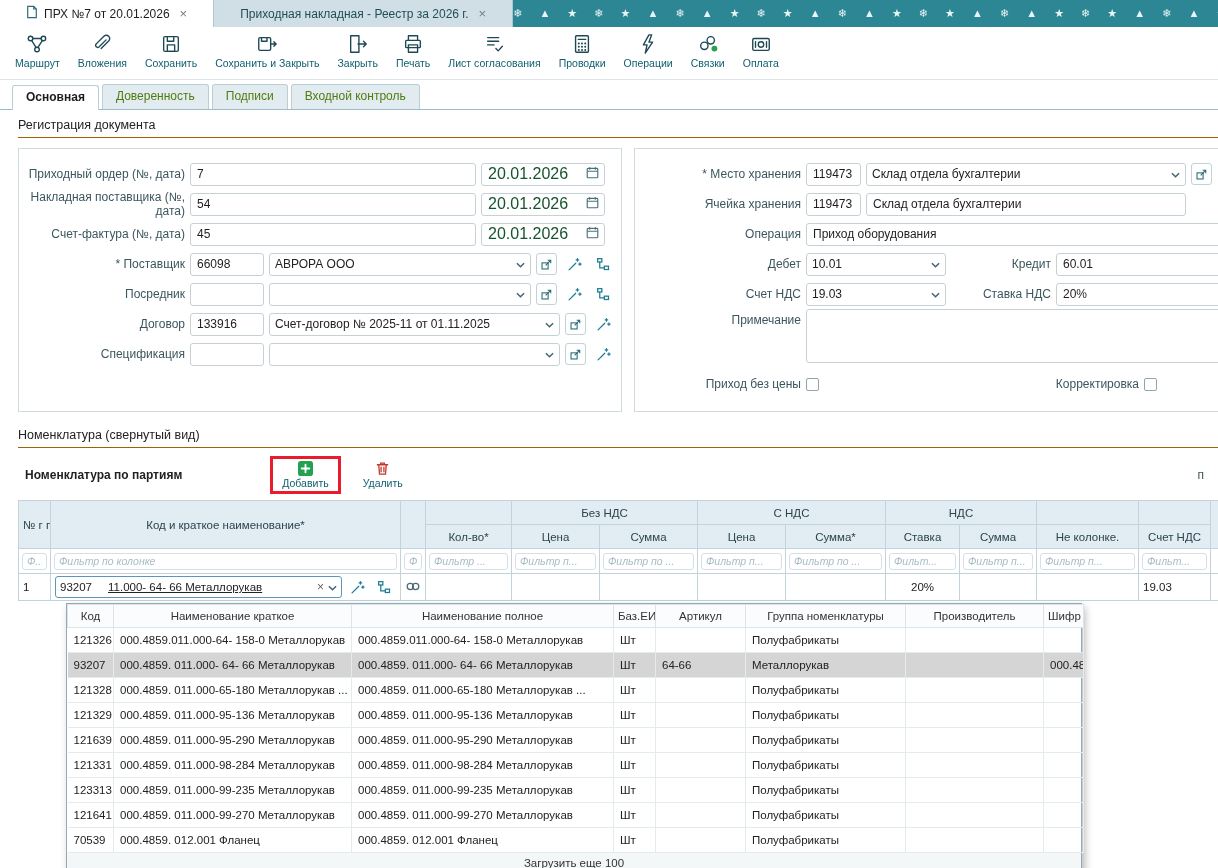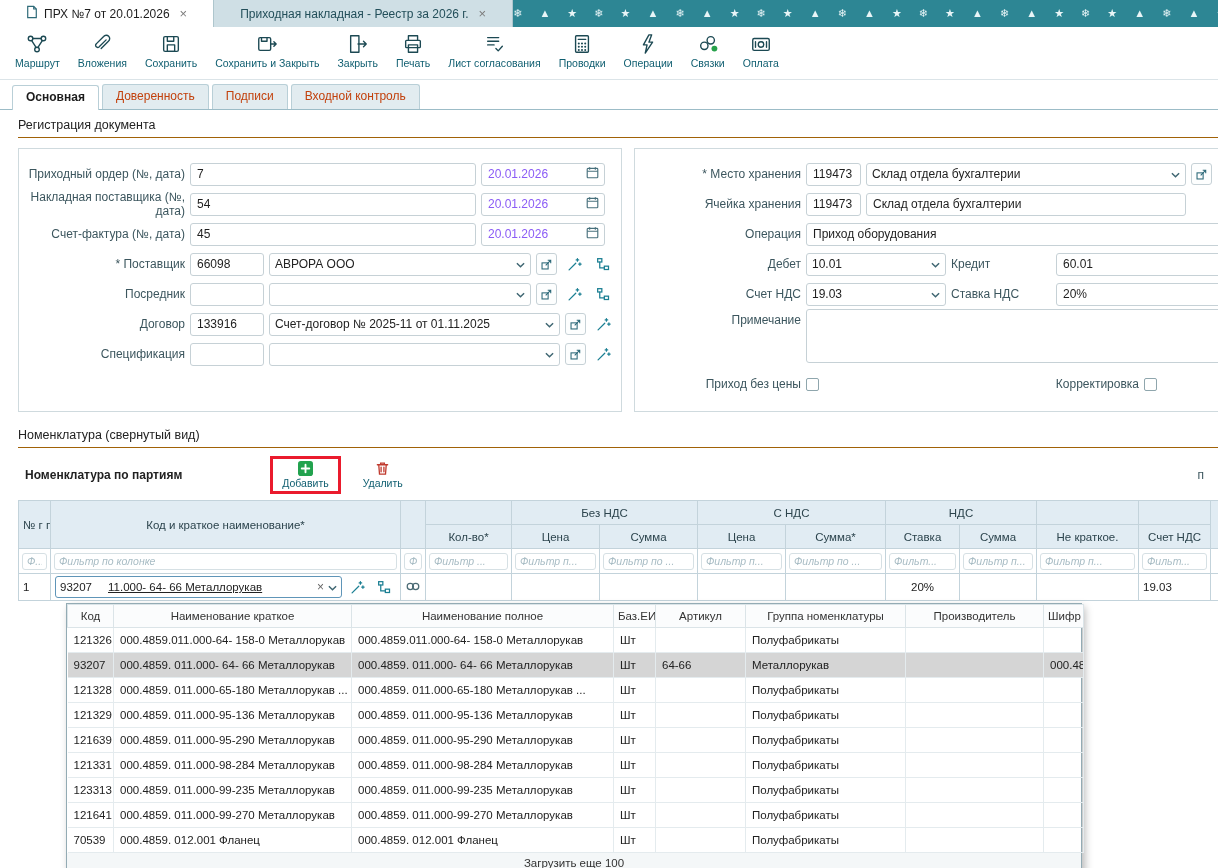--- a/index.html
+++ b/index.html
@@ -18,44 +18,44 @@
   
   .toolbar{display:flex;align-items:flex-start;gap:4px;height:53px;padding:5px 8px 2px;border-bottom:1px solid #dbe4e8}
   .tbtn{display:flex;flex-direction:column;align-items:center;gap:2px;padding:1px 7px;color:#0f5e70;
         font-size:10.5px;white-space:nowrap;cursor:default}
   .tbtn svg{width:22px;height:22px;stroke:#1c4953;fill:none;stroke-width:1.5;stroke-linecap:round;stroke-linejoin:round}
   .gdot{fill:#27a14b;stroke:none}
 
   
   .pagetabs{display:flex;gap:3px;padding:4px 0 0 12px;border-bottom:1px solid #9cbcc7;height:30px}
   .ptab{padding:4px 13px;background:#e2ecf0;border:1px solid #b9cfd7;border-bottom:none;
-        border-radius:3px 3px 0 0;color:#c2410c;font-size:12px;white-space:nowrap}
+        border-radius:3px 3px 0 0;color:#4d7c0f;font-size:12px;white-space:nowrap}
   .ptab.active{background:#fff;color:#1c1c1c;font-weight:bold;position:relative;top:1px}
 
   
   .sect-title{font-weight:normal;font-size:12.5px;margin-left:18px;width:1200px;
               padding:8px 0 5px;border-bottom:1px solid #a16207}
 
   
   .form-wrap{display:flex;gap:12px;padding:10px 0 8px 18px}
   .fpanel{border:1px solid #cfdade;padding:10px 6px 12px 6px}
   .fpanel.left{width:604px}
   .fpanel.right{width:640px}
   .frow{display:flex;align-items:center;gap:5px;height:30px}
   .frow.tall{height:60px;align-items:flex-start}
   .flabel{width:160px;text-align:right;color:#3c565e;flex:none}
-  .flabel2{width:100px;color:#3c565e;flex:none}
+  .flabel2{width:100px;text-align:right;color:#3c565e;flex:none}
   .frow.tall .flabel{padding-top:4px}
   .inp{height:23px;border:1px solid #c6d1d6;border-radius:3px;padding:0 6px;font-size:12px;color:#1e1e1e;background:#fff;outline:none}
   .w54{width:74px}.w55{width:55px}.w140{width:140px}.w180{width:180px}
   .w280{width:280px}.w286{width:286px}.w308{width:332px}.w320{width:320px}.w440{width:440px}
   textarea.inp{height:54px;width:440px;resize:none;padding:3px 6px}
   .datew{display:flex;align-items:center;gap:4px;border:1px solid #c6d1d6;border-radius:3px;
          height:23px;width:124px;padding:0 5px 0 6px;background:#fff}
-  .datew input{border:none;outline:none;flex:1;width:70px;font-size:12px;color:#8b5cf6}
+  .datew input{border:none;outline:none;flex:1;width:70px;font-size:16px;color:#14532d}
   .cal svg{width:13px;height:13px;stroke:#47707c;fill:none;stroke-width:1.4}
   .combo{display:flex;align-items:center;gap:4px;border:1px solid #c6d1d6;border-radius:3px;
          height:23px;background:#fff;padding:0 5px}
   .combo .val{flex:1;white-space:nowrap;overflow:hidden;text-overflow:ellipsis}
   .chev svg{width:9px;height:6px;stroke:#3f6672;fill:none;stroke-width:1.6}
   .sqbtn{width:21px;height:22px;border:1px solid #c6d1d6;border-radius:3px;background:#fdfefe;
          display:flex;align-items:center;justify-content:center;flex:none}
   .sqbtn svg{width:13px;height:13px;stroke:#2a6777;fill:none;stroke-width:1.3}
   .ghostbtn{width:24px;height:22px;display:flex;align-items:center;justify-content:center;flex:none}
   .ghostbtn svg{width:15px;height:15px;stroke:#1b7f93;fill:none;stroke-width:1.5;stroke-linecap:round}
@@ -473,21 +473,21 @@
     <th rowspan="2" class="sliver-h"></th>
   </tr>
   <tr>
     <th>Кол-во*</th>
     <th>Цена</th>
     <th>Сумма</th>
     <th>Цена</th>
     <th>Сумма*</th>
     <th>Ставка</th>
     <th>Сумма</th>
-    <th>Не краткое.</th>
+    <th>Не колонке.</th>
     <th>Счет НДС</th>
   </tr>
   <tr>
     <td class="fcell"><input class="filter" placeholder="Ф..." style=""></td>
     <td class="fcell"><input class="filter" placeholder="Фильтр по колонке" style=""></td>
     <td class="fcell"><input class="filter" placeholder="Ф." style=""></td>
     <td class="fcell"><input class="filter" placeholder="Фильтр ..." style=""></td>
     <td class="fcell"><input class="filter" placeholder="Фильтр п..." style=""></td>
     <td class="fcell"><input class="filter" placeholder="Фильтр по ..." style=""></td>
     <td class="fcell"><input class="filter" placeholder="Фильтр п..." style=""></td>

